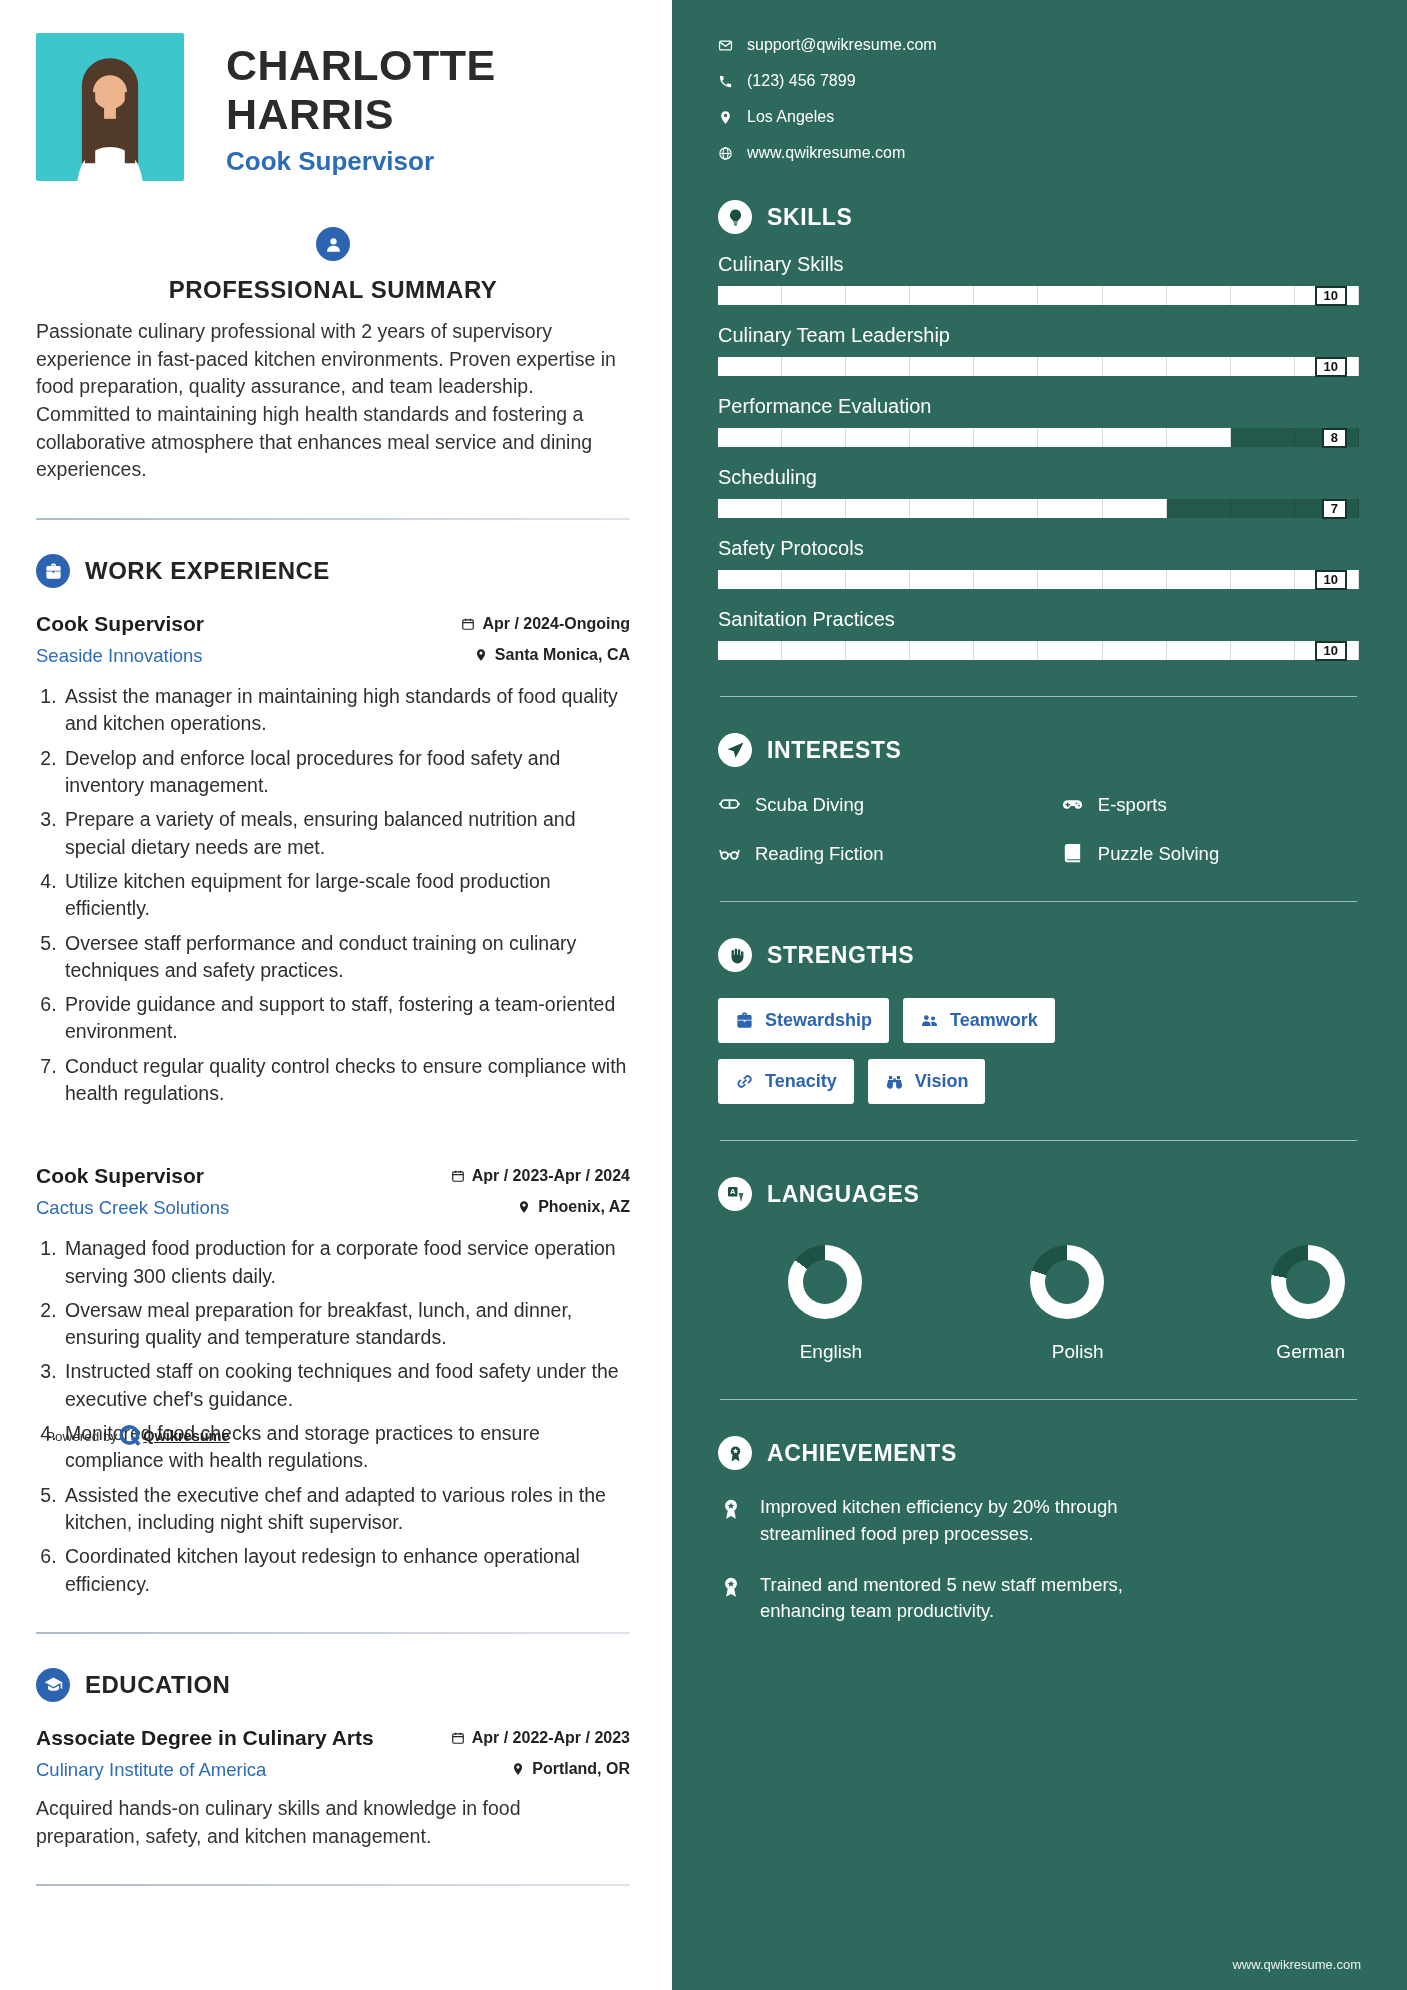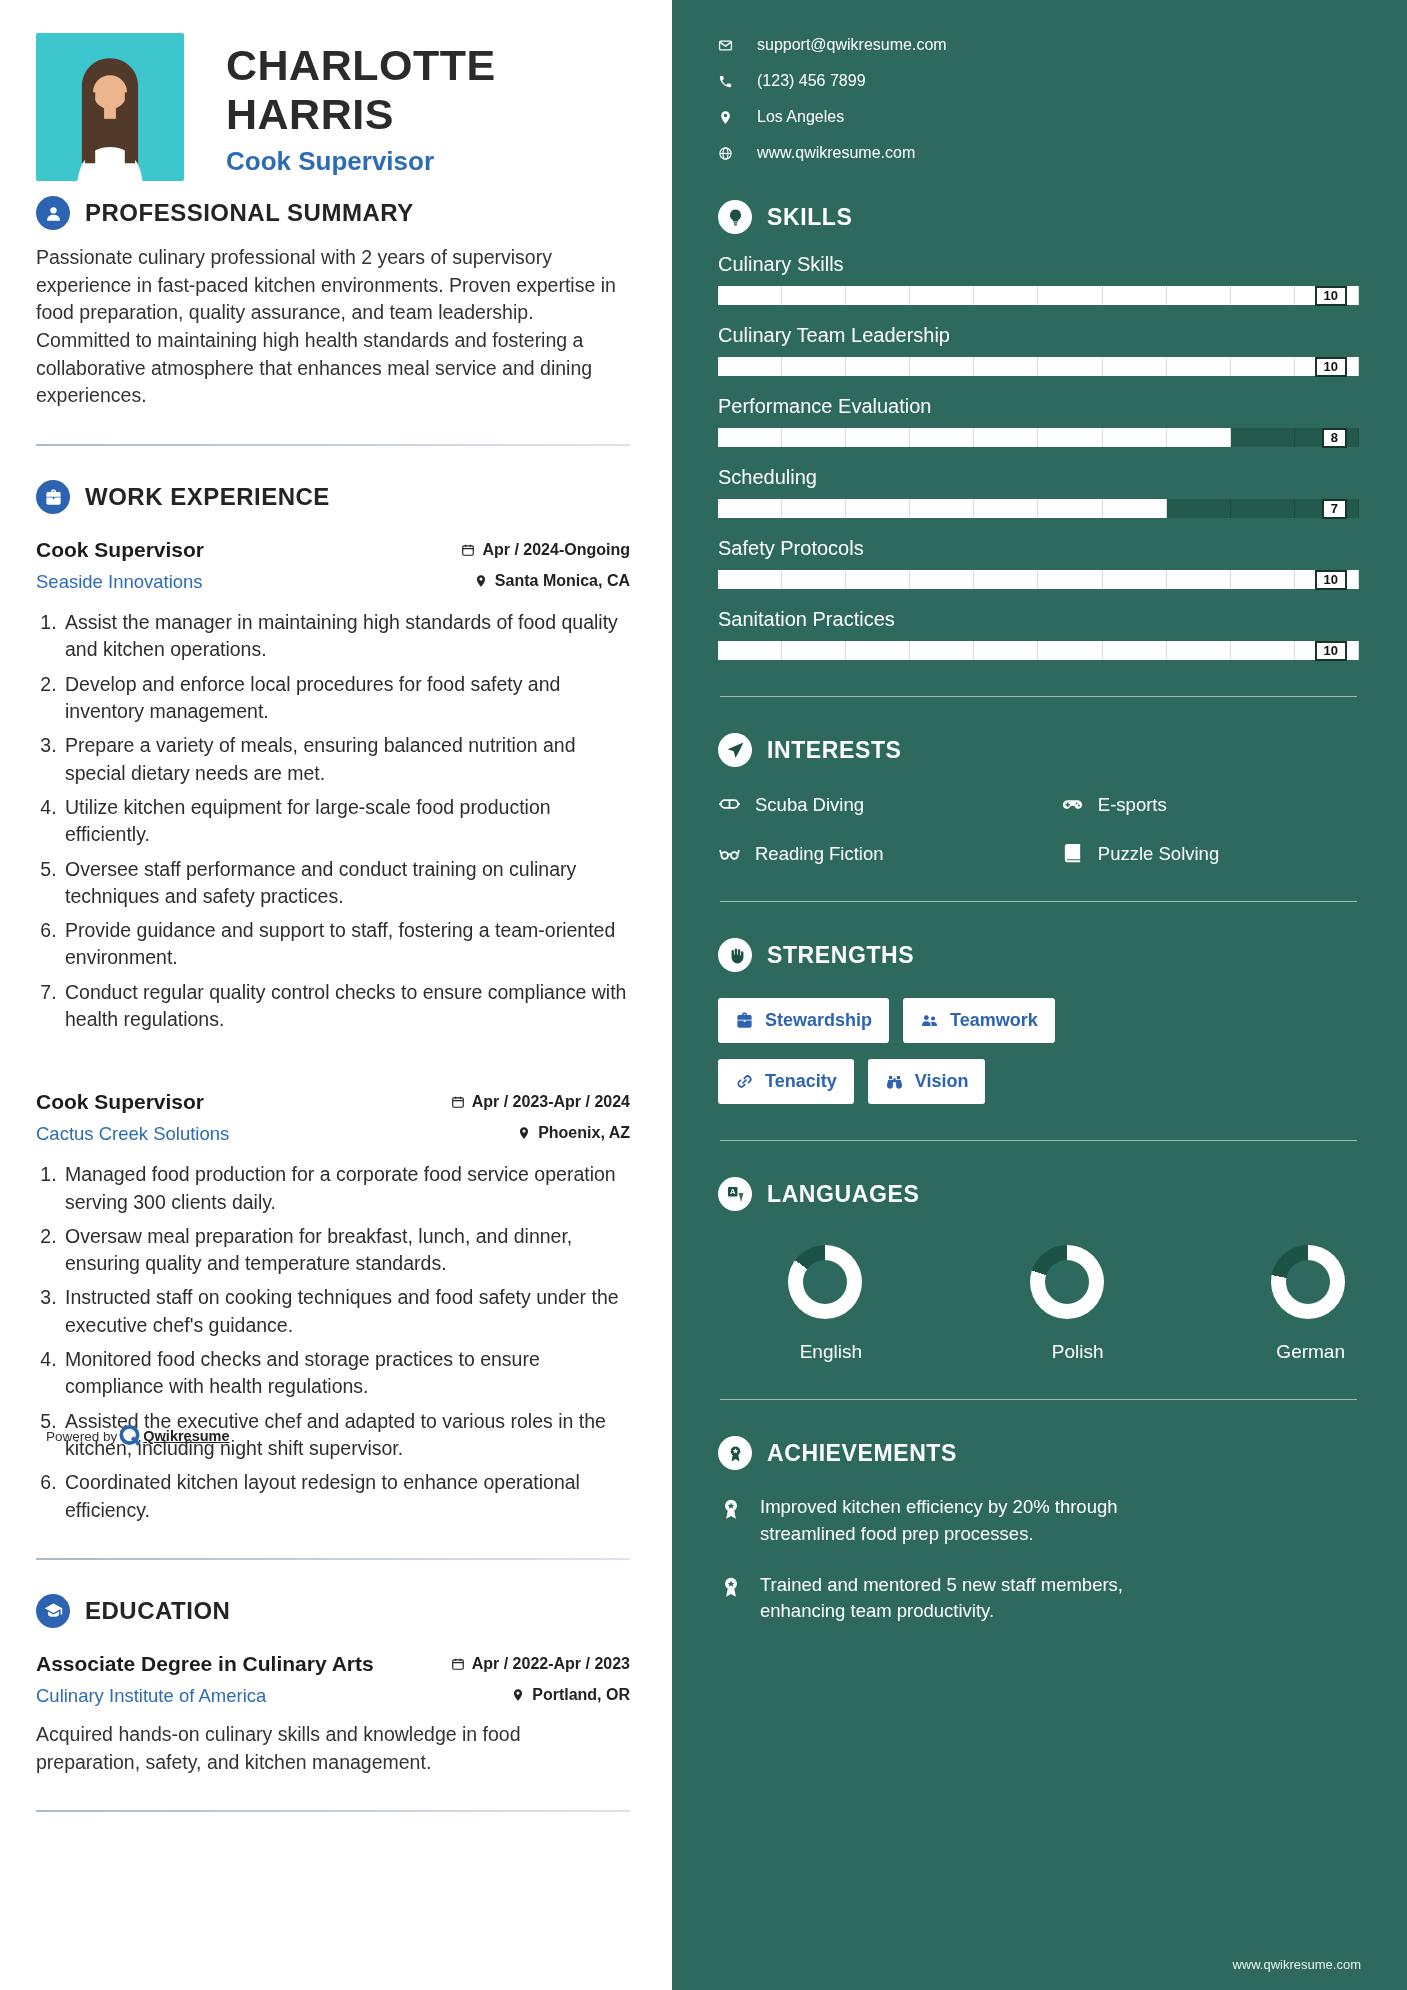--- a/index.html
+++ b/index.html
@@ -34,21 +34,21 @@
   .job-gap { height:26px; }
 
   .footer-left { position:absolute; left:46px; bottom:68px; display:flex; align-items:center; gap:0; }
   .powered { font-size:13.5px; color:#333; }
   .qlogo svg { width:26px; height:26px; display:block; }
   .brand { font-size:14.5px; font-weight:bold; color:#222; text-decoration:underline; cursor:pointer; }
 
   
   .sidebar { position:absolute; left:672px; top:0; width:735px; height:1990px; background:#2d6a5d; color:#fff; padding:36px 48px 0 46px; }
 
-  .contact-row { display:flex; align-items:center; gap:24px; margin-bottom:18px; font-size:16px; }
+  .contact-row { display:flex; align-items:center; gap:14px; margin-bottom:18px; font-size:16px; }
   .contact-row svg { width:15px; height:15px; flex:0 0 auto; }
 
   .side-sec { display:flex; align-items:center; gap:15px; }
   .side-icon { width:34px; height:34px; border-radius:50%; background:#fff; color:#1d5044; display:flex; align-items:center; justify-content:center; flex:0 0 auto; }
   .side-icon svg { width:19px; height:19px; }
   .side-title { font-size:23px; font-weight:bold; letter-spacing:.6px; color:#fff; }
 
   .skill { margin-top:19px; }
   .skill-name { font-size:20px; margin-bottom:10px; }
   .skill-bar { position:relative; height:19px; background:#23584c; }
@@ -92,21 +92,21 @@
         <path fill="#ffffff" d="M28 100c2-15 10-23 22-23s20 8 22 23z"></path>
         <path fill="#523a2b" d="M33 40h7v48h-7zM60 40h7v48h-7z"></path>
       </svg>
     </div>
     <div>
       <div class="name">CHARLOTTE HARRIS</div>
       <div class="title">Cook Supervisor</div>
     </div>
   </div>
 
-  <div class="sec" style="margin-top:15px;">
+  <div class="sec" style="margin-top:46px;flex-direction:column;">
     <span class="sec-icon">
       <svg viewBox="0 0 24 24" fill="currentColor">
           <circle cx="12" cy="8" r="4"></circle>
           <path d="M4 20c0-4 3.6-6.5 8-6.5s8 2.5 8 6.5v1H4z"></path>
         </svg>
     </span>
     <span class="sec-title">PROFESSIONAL SUMMARY</span>
   </div>
   <p class="body-text">Passionate culinary professional with 2 years of supervisory experience in fast-paced kitchen environments. Proven expertise in food preparation, quality assurance, and team leadership. Committed to maintaining high health standards and fostering a collaborative atmosphere that enhances meal service and dining experiences.</p>
 

